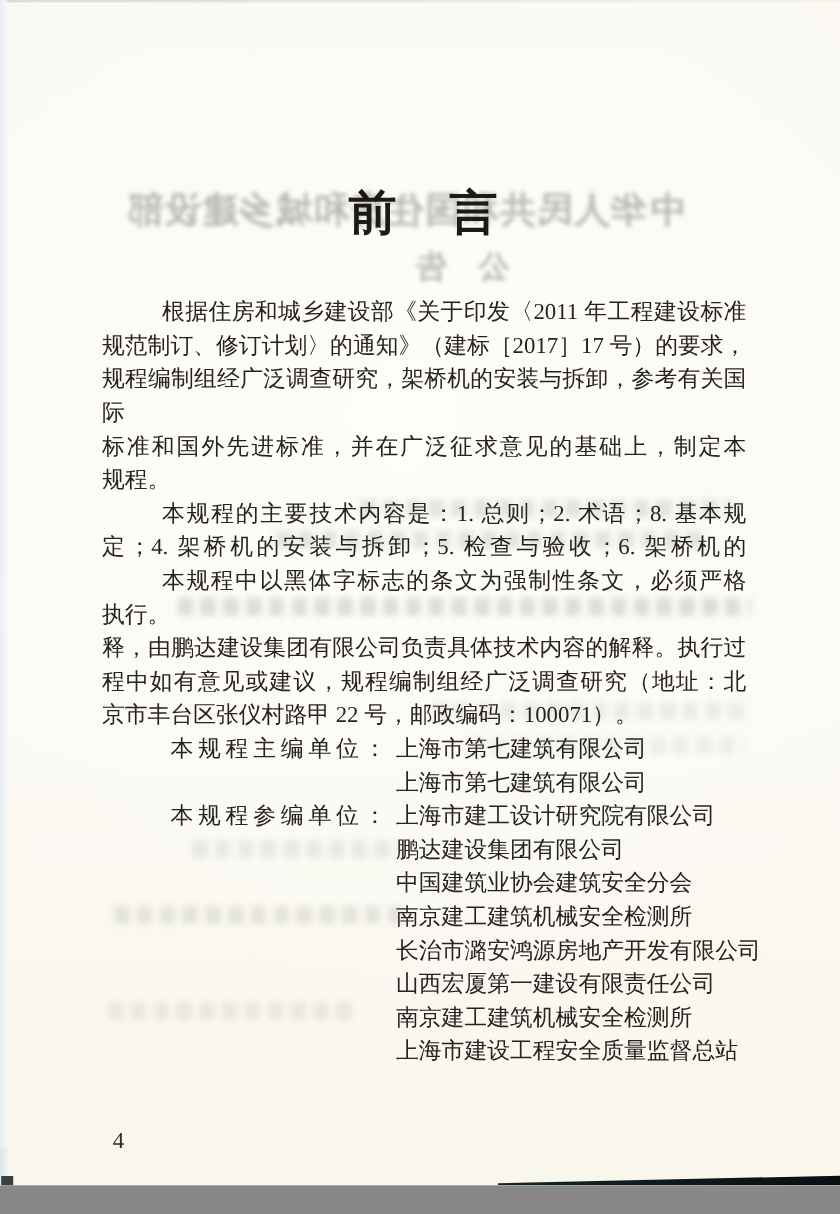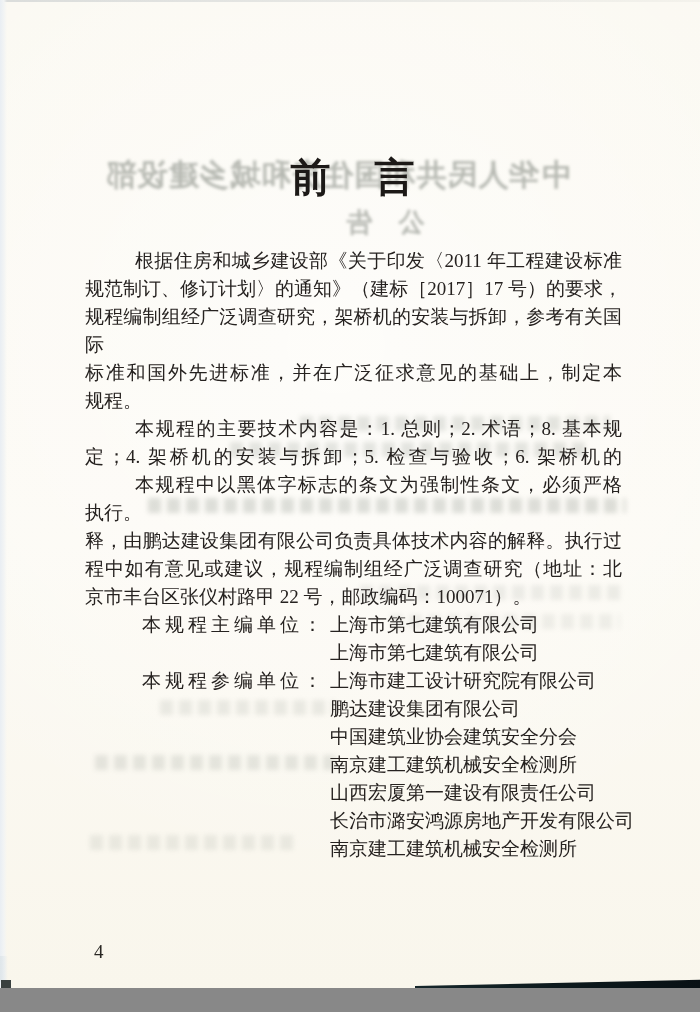--- a/index.html
+++ b/index.html
@@ -115,29 +115,33 @@
       <div class="erow">
         <span class="elabel"></span>
         <span class="eval">中国建筑业协会建筑安全分会</span>
       </div>
       <div class="erow">
         <span class="elabel"></span>
         <span class="eval">南京建工建筑机械安全检测所</span>
       </div>
       <div class="erow">
         <span class="elabel"></span>
+        <span class="eval">长治市潞安鸿源房地产开发有限公司</span>
+      </div>
+      <div class="erow">
+        <span class="elabel"></span>
         <span class="eval">山西宏厦第一建设有限责任公司</span>
       </div>
       <div class="erow">
         <span class="elabel"></span>
-        <span class="eval">长治市潞安鸿源房地产开发有限公司</span>
+        <span class="eval">南京建工建筑机械安全检测所</span>
       </div>
       <div class="erow">
         <span class="elabel"></span>
-        <span class="eval">南京建工建筑机械安全检测所</span>
+        <span class="eval">上海市建设工程安全质量监督总站</span>
       </div>
     </div>
   </div>
 
   <div class="pagenum">4</div>
 
   <div class="edge-top"></div>
   <div class="edge-left"></div>
   <div class="edge-bottom"></div>
   <div class="corner-shade"></div>

